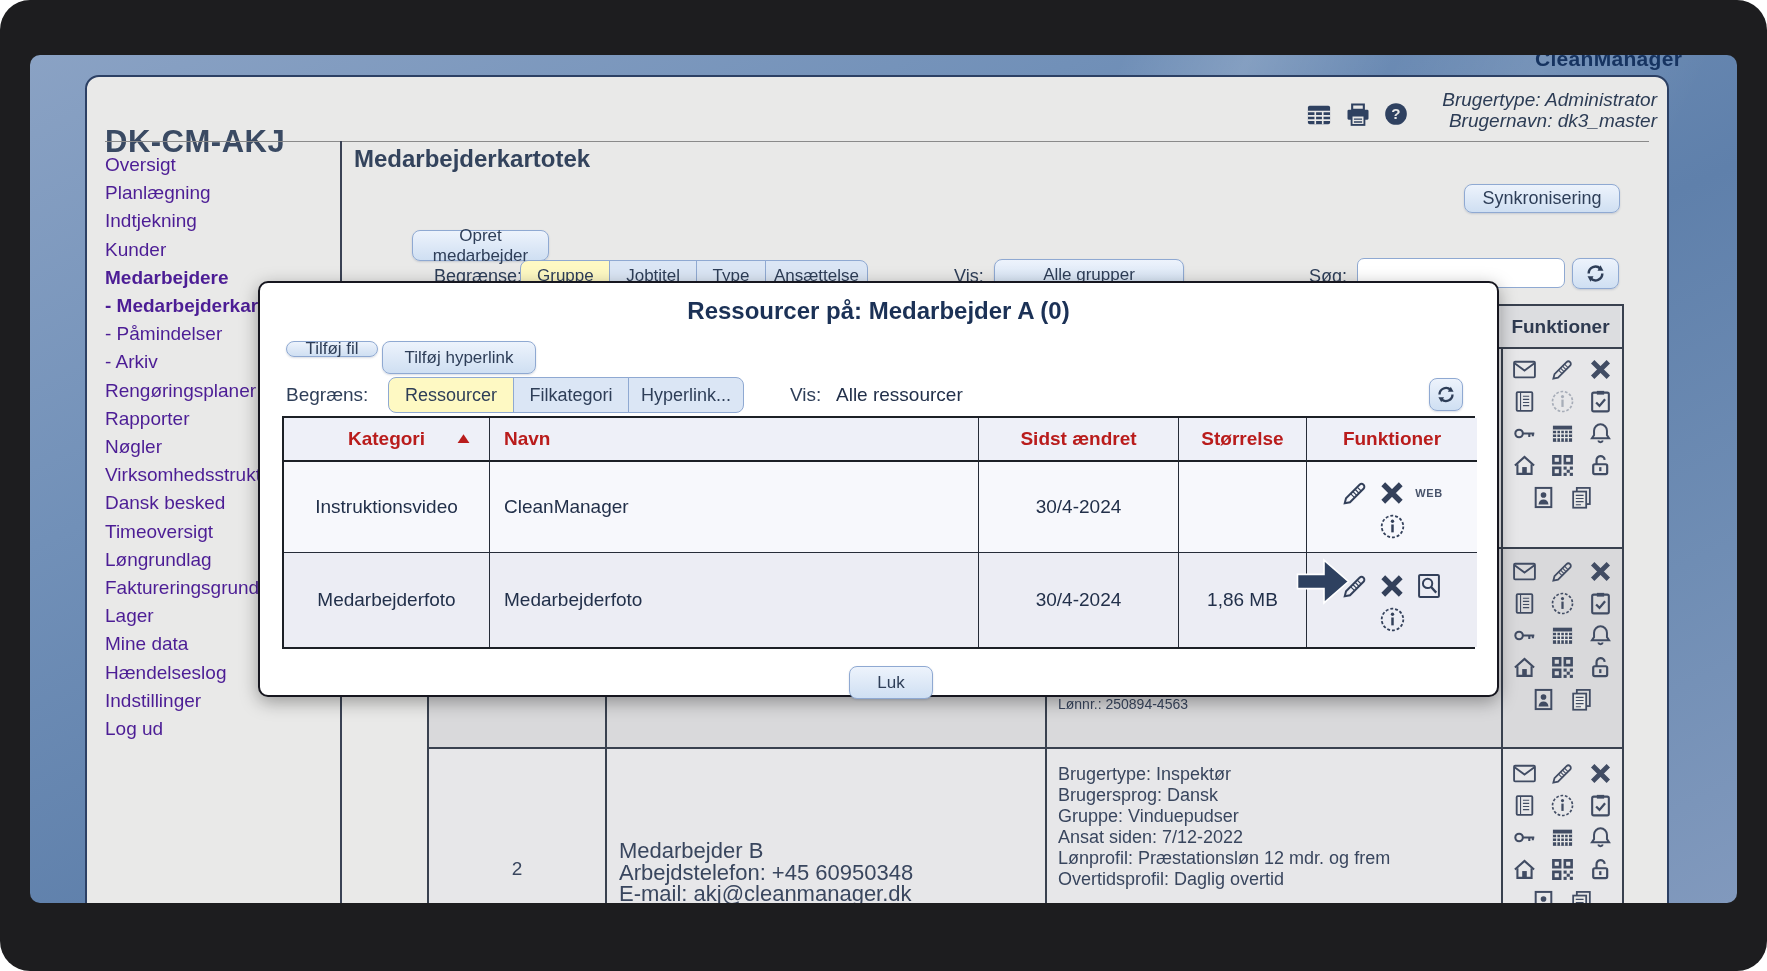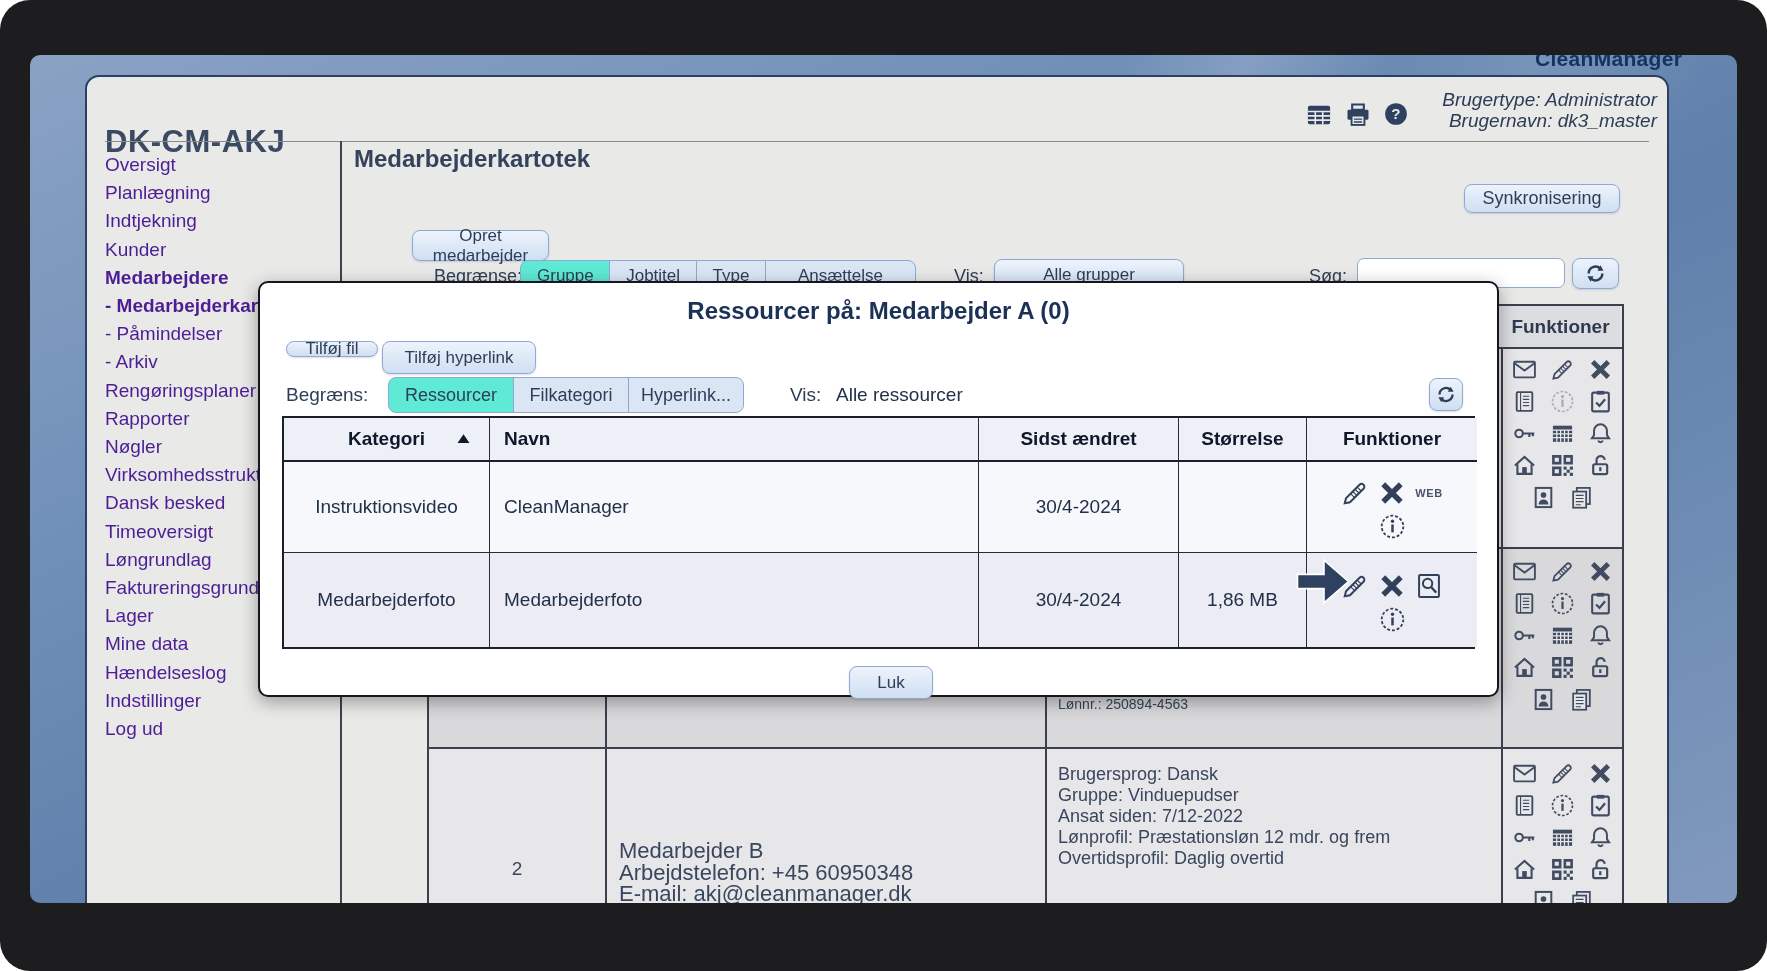--- a/index.html
+++ b/index.html
@@ -25,21 +25,21 @@
   
   #main-title{left:267px;top:68px;font-size:24px;font-weight:bold;color:#33435c;}
   .btn{display:flex;align-items:center;justify-content:center;background:linear-gradient(#edf3fc,#cfdff2);
     border:1.5px solid #8fa9d2;border-radius:8px;color:#2e3e58;font-size:17px;font-family:"Liberation Sans",sans-serif;
     box-shadow:0 1px 2px rgba(40,60,100,.18);cursor:pointer;}
   .segwrap{display:flex;}
   .seg{display:flex;align-items:center;justify-content:center;border:1.5px solid #8fa9d2;background:#dbe6f5;
     color:#2e3e58;font-size:17px;margin-left:-1.5px;cursor:pointer;}
   .seg:first-child{border-radius:8px 0 0 8px;margin-left:0;}
   .seg:last-child{border-radius:0 8px 8px 0;}
-  .seg.active{background:#5eead4;}
+  .seg.active{background:#fef9c3;}
   .lbl{font-size:18px;color:#2e3e58;}
   input.search{border:1.5px solid #8fa9d2;border-radius:7px;background:#ffffff;height:28px;font-size:17px;padding:0 8px;color:#2e3e58;outline:none;}
   
   #btable{left:340px;top:227px;width:1193px;height:601px;border:2px solid #39414f;border-bottom:none;overflow:hidden;background:#e8e8ea;}
   #btable .hstrip{position:absolute;left:0;right:0;height:41px;top:0;background:#e2e3e6;border-bottom:2px solid #39414f;}
   #btable .row1{position:absolute;left:0;right:0;top:43px;height:198px;background:#e7e7e9;border-bottom:2px solid #39414f;}
   #btable .row2{position:absolute;left:0;right:0;top:243px;height:198px;background:#d9d9db;border-bottom:2px solid #39414f;}
   #btable .row3{position:absolute;left:0;right:0;top:443px;height:158px;background:#e7e7e9;}
   #btable .vline{position:absolute;top:0;bottom:0;border-left:2px solid #39414f;}
   #fn-header{position:absolute;left:1072px;top:0;width:119px;height:41px;display:flex;align-items:center;justify-content:center;
@@ -61,21 +61,21 @@
   #modal-limit-label{left:26px;top:101px;font-size:19px;}
   #modal-segs{left:128px;top:94px;height:36px;}
   #modal-segs .seg{font-size:18px;}
   #modal-vis-label{left:530px;top:101px;font-size:19px;}
   #modal-vis-value{left:576px;top:101px;font-size:19px;color:#22304a;}
   #modal-refresh{left:1169px;top:95px;width:34px;height:33px;}
   #mtable{position:absolute;left:22px;top:133px;width:1193px;display:grid;
     grid-template-columns:206px 489px 200px 128px 170px;grid-template-rows:44px 91px 94px;
     border:2px solid #1c2026;box-sizing:border-box;}
   .mh{background:#eef0f8;border-right:1.5px solid #262c38;border-bottom:2px solid #1c2026;display:flex;align-items:center;
-    justify-content:center;font-size:19px;font-weight:bold;color:#0f172a;position:relative;}
+    justify-content:center;font-size:19px;font-weight:bold;color:#b91c1c;position:relative;}
   .mh.left{justify-content:flex-start;padding-left:14px;}
   .mh:nth-child(5n){border-right:none;}
   .mc{border-right:1.5px solid #262c38;border-bottom:1.5px solid #262c38;display:flex;align-items:center;justify-content:center;
     font-size:19px;color:#22304a;}
   .mc.left{justify-content:flex-start;padding-left:14px;}
   .mc.nr{border-right:none;}
   .mrow1{background:#f7f8fc;}
   .mrow2{background:#ecedf4;}
   .mc:nth-last-child(-n+5){border-bottom:none;}
   .fncell{flex-direction:column;gap:6px;padding-top:4px;}
@@ -261,21 +261,21 @@
 
       <div class="abs" id="main-title">Medarbejderkartotek</div>
       <button class="btn abs" id="sync-btn">Synkronisering</button>
       <button class="btn abs" id="opret-btn">Opret medarbejder</button>
 
       <span class="abs lbl" id="bg-filter-label">Begrænse:</span>
       <div class="abs segwrap" id="bg-segs">
           <div class="seg active" style="padding: 0px 16px;">Gruppe</div>
           <div class="seg" style="padding: 0px 16px;">Jobtitel</div>
           <div class="seg" style="padding: 0px 16px;">Type</div>
-          <div class="seg" style="padding: 0px 32px;">Ansættelse</div>
+          <div class="seg" style="padding: 0px 8px;">Ansættelse</div>
         </div>
       <span class="abs lbl" id="bg-vis-label">Vis:</span>
       <button class="btn abs" id="bg-vis-btn">Alle grupper</button>
       <span class="abs lbl" id="bg-sog-label">Søg:</span>
       <input class="abs search" id="bg-search" value="" style="">
       <button class="btn abs" id="bg-refresh">
         <svg class="ic" style="width:21px;height:21px">
             <use href="#i-refresh"></use>
           </svg>
       </button>
@@ -452,20 +452,21 @@
             </div>
           </div>
         <div class="abs" id="lonnr-line">Lønnr.: 250894-4563</div>
         <div class="abs" id="row3-number">2</div>
         <div class="abs" id="row3-name">
             <div>Medarbejder B</div>
             <div>Arbejdstelefon: +45 60950348</div>
             <div>E-mail: akj@cleanmanager.dk</div>
           </div>
         <div class="abs" id="row3-details">
+            <div>Brugertype: Inspektør</div>
             <div>Brugersprog: Dansk</div>
             <div>Gruppe: Vinduepudser</div>
             <div>Ansat siden: 7/12-2022</div>
             <div>Lønprofil: Præstationsløn 12 mdr. og frem</div>
             <div>Overtidsprofil: Daglig overtid</div>
           </div>
       </div>
     </div>
 
     <div id="modal">

